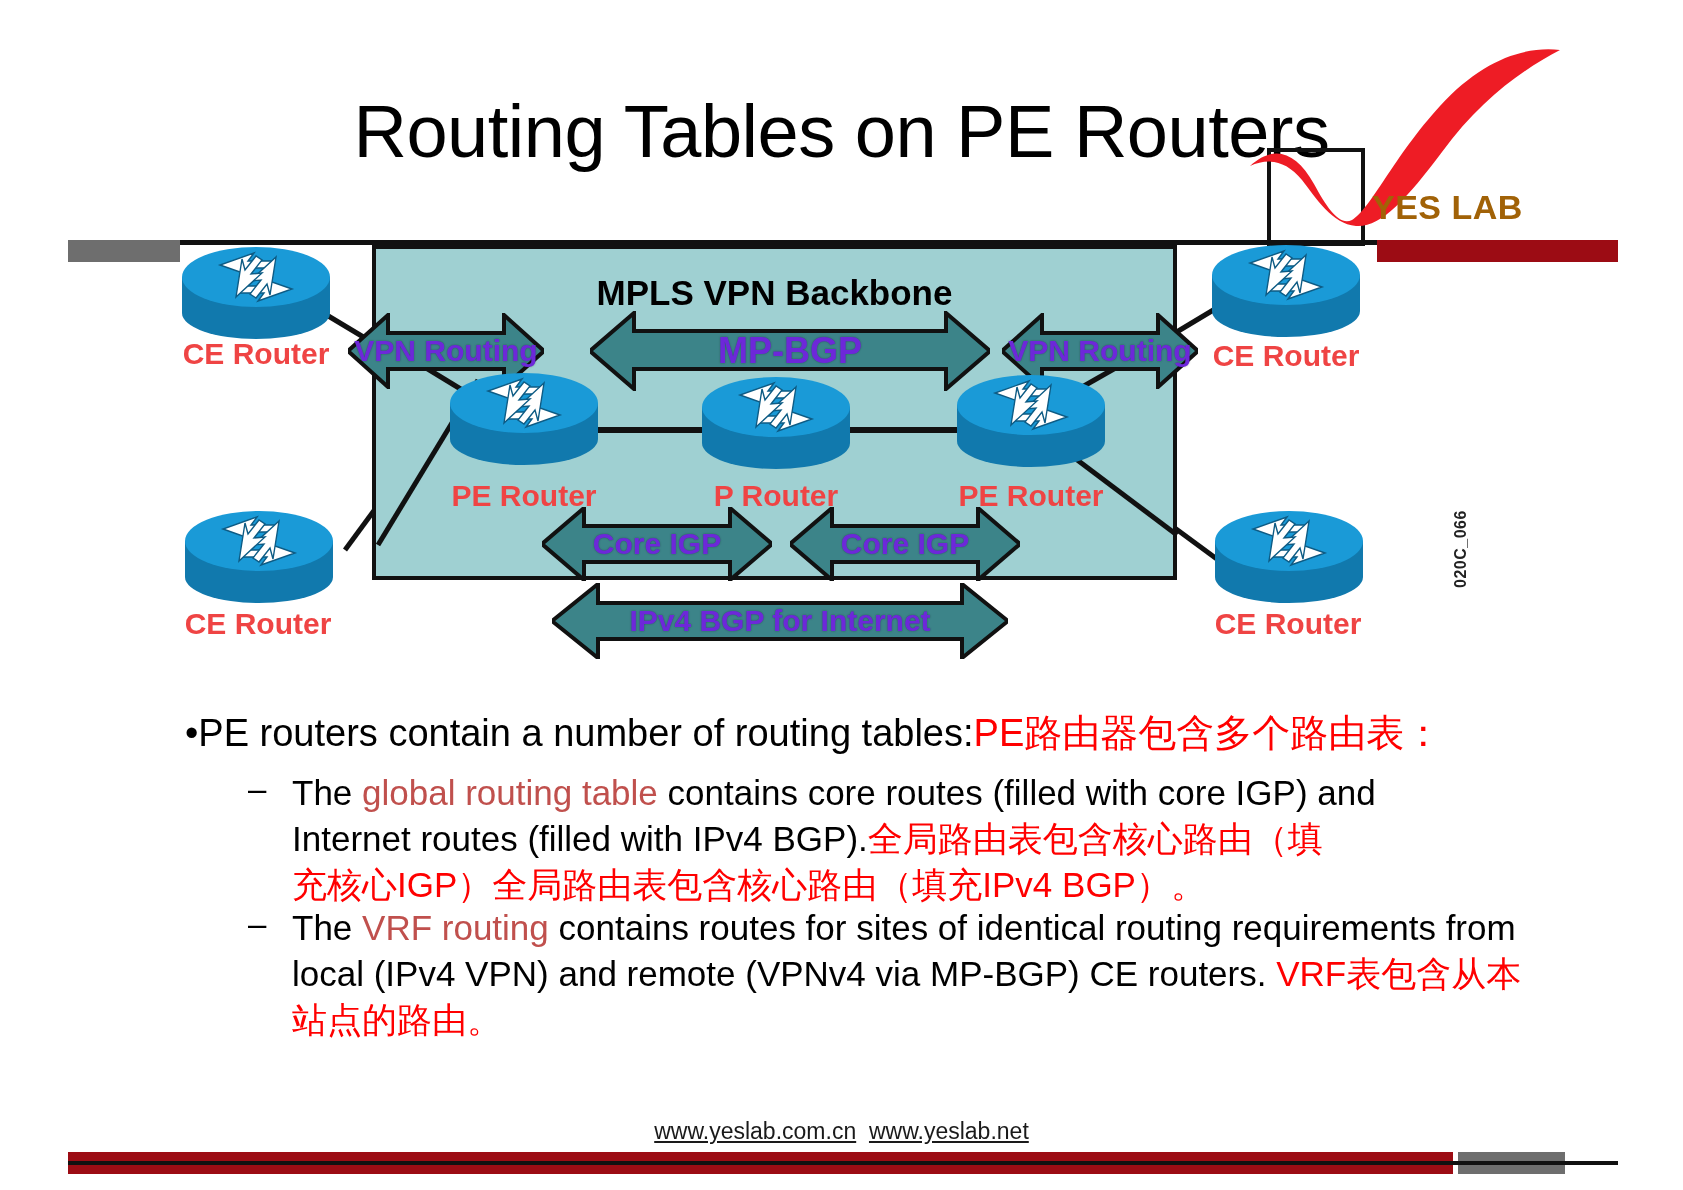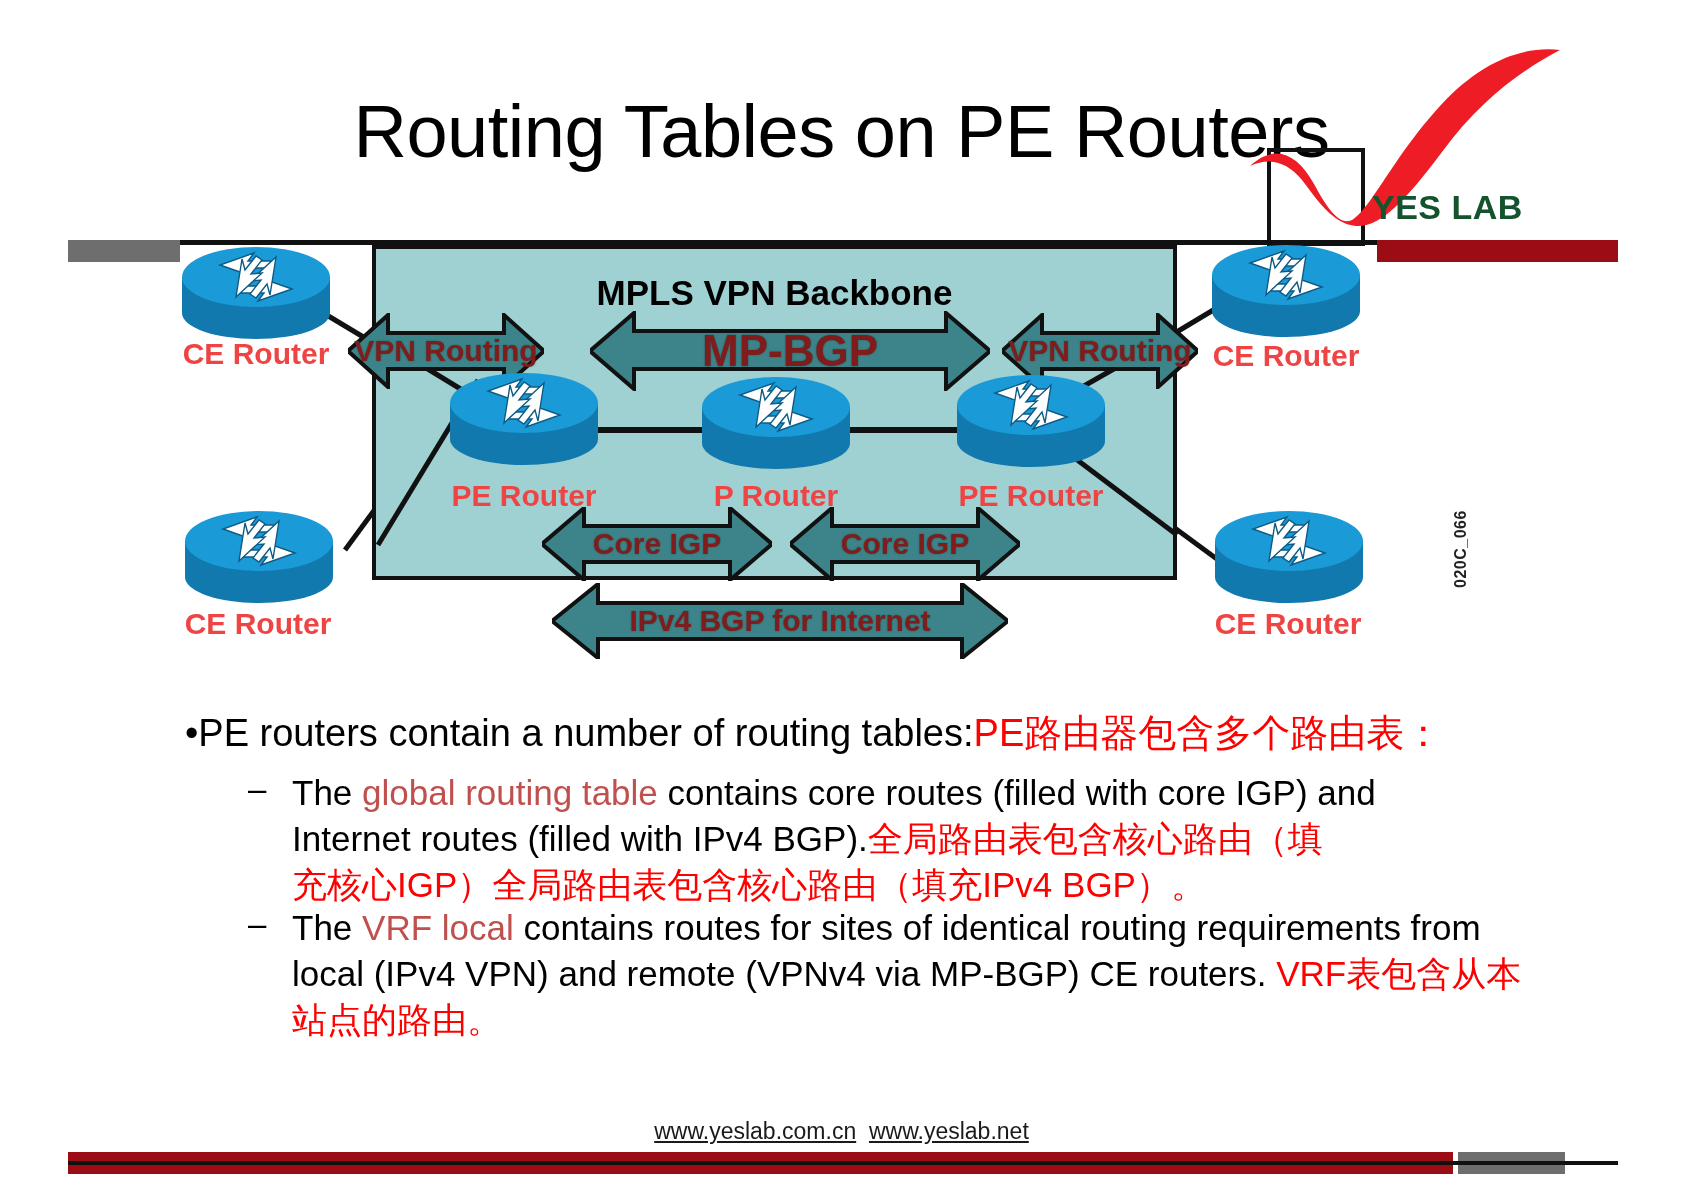--- a/index.html
+++ b/index.html
@@ -26,21 +26,21 @@
 
   
   .logo { position:absolute; left:1262px; top:48px; width:300px; height:185px; }
   .logo-box {
     position:absolute; left:5px; top:100px; width:98px; height:98px;
     border:4px solid #111; background:transparent;
   }
   .logo-check { position:absolute; left:-18px; top:0px; width:320px; height:180px; }
   .logo-text {
     position:absolute; left:110px; top:140px;
-    font-size:34px; font-weight:bold; color:#14532d;
+    font-size:34px; font-weight:bold; color:#a16207;
     letter-spacing:0.5px; white-space:nowrap;
   }
 
   
   .hdr-rule {
     position:absolute; left:68px; top:240px; width:1550px; height:5px; background:#111;
   }
   .hdr-gray {
     position:absolute; left:68px; top:240px; width:112px; height:22px; background:#6e6e6e;
   }
@@ -69,25 +69,25 @@
     position:absolute; font-size:30px; font-weight:bold; color:#ef4444;
     white-space:nowrap; text-align:center;
   }
 
   
   .banner { position:absolute; }
   .banner svg { display:block; }
   .banner-text {
     position:absolute; left:0; top:0; width:100%; height:100%;
     display:flex; align-items:center; justify-content:center;
-    font-size:30px; font-weight:bold; color:#7f1d1d;
+    font-size:30px; font-weight:bold; color:#6d28d9;
     text-shadow:0 0 2px rgba(0,0,0,0.35);
     white-space:nowrap; pointer-events:none;
   }
-  .banner-text.big { font-size:44px; }
+  .banner-text.big { font-size:36px; }
 
   .slidecode {
     position:absolute; left:1452px; top:588px;
     font-size:16px; font-weight:bold; color:#222;
     transform:rotate(-90deg); transform-origin:left top;
     white-space:nowrap; letter-spacing:0.5px;
   }
 
   
   .body { position:absolute; left:0; top:700px; width:1683px; }
@@ -326,21 +326,21 @@
       <span>Internet routes (filled  with IPv4 BGP).</span><span class="cn">全局路由表包含核心路由（填</span>
     </div>
     <div style="white-space:nowrap;">
       <span class="cn">充核心IGP）全局路由表包含核心路由（填充IPv4 BGP）。</span>
     </div>
   </div>
 
   <div class="dash" style="left:248px; top:205px;">–</div>
   <div class="sub" style="left:292px; top:205px; width:1340px;">
     <div style="white-space:nowrap;">
-      <span>The </span><span class="accent">VRF local</span><span> contains routes for sites of identical  routing requirements  from</span>
+      <span>The </span><span class="accent">VRF routing</span><span> contains routes for sites of identical  routing requirements  from</span>
     </div>
     <div style="white-space:nowrap;">
       <span>local (IPv4 VPN) and remote (VPNv4 via MP-BGP) CE routers. </span><span class="cn">VRF表包含从本</span>
     </div>
     <div style="white-space:nowrap;">
       <span class="cn">站点的路由。</span>
     </div>
   </div>
 
 </div>

